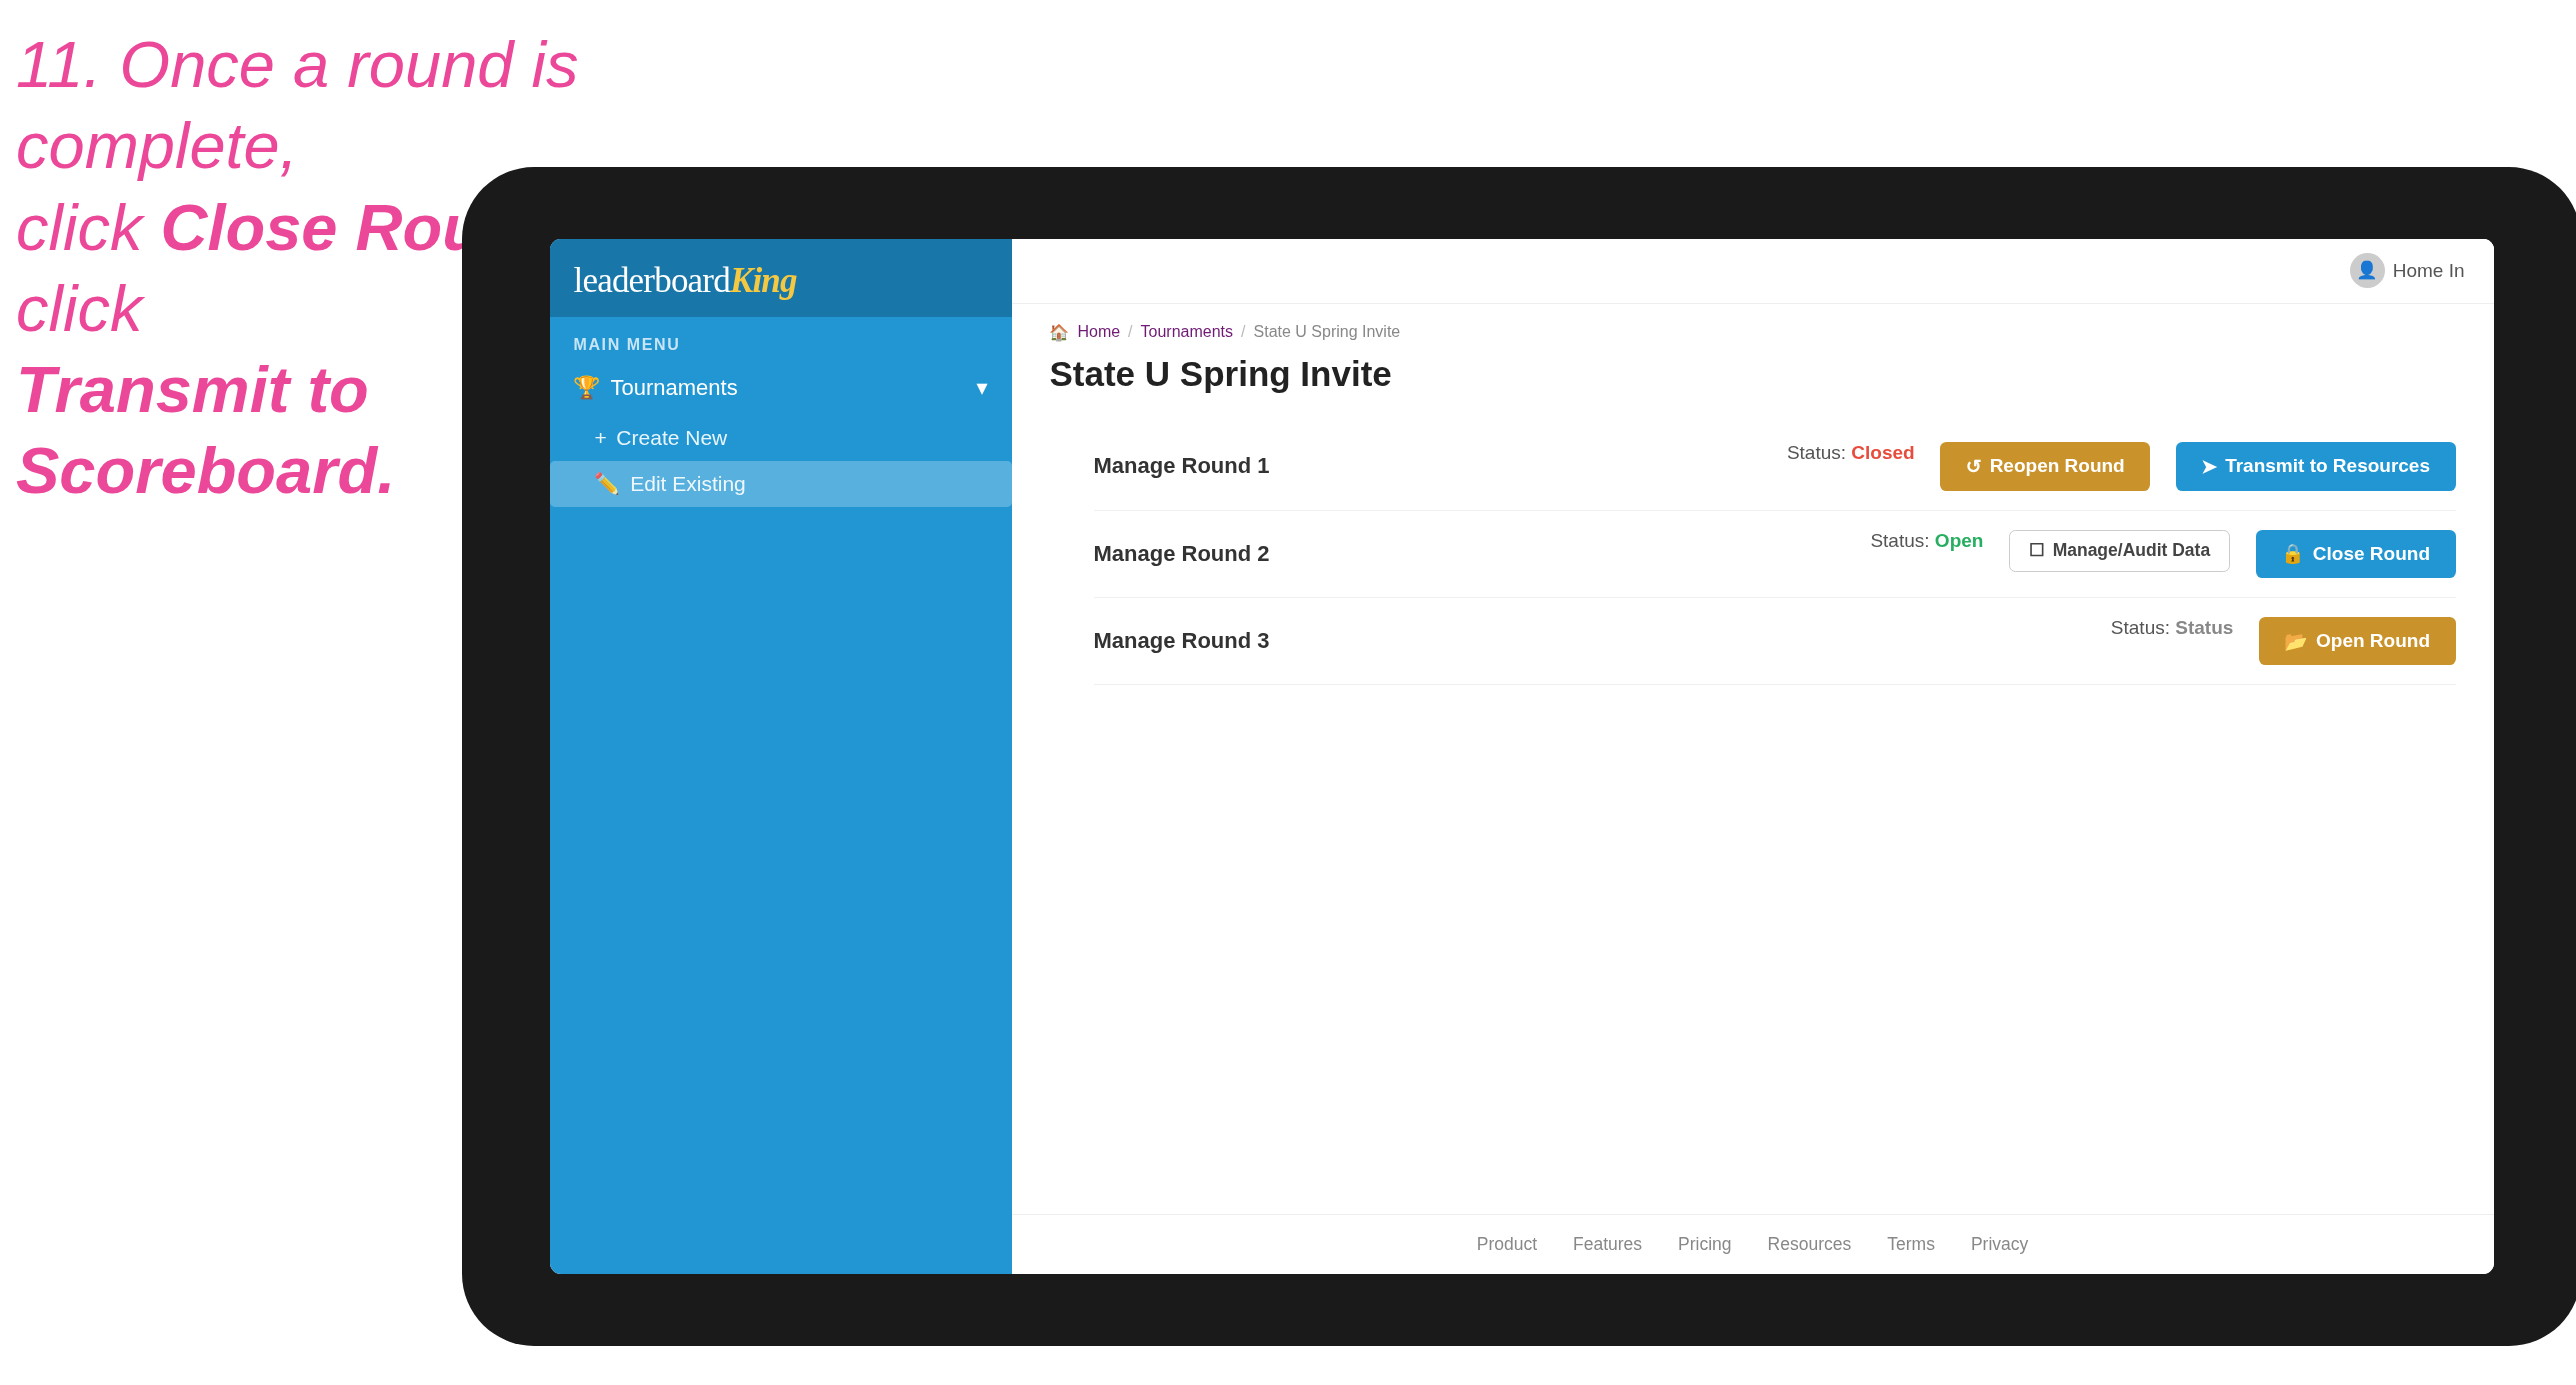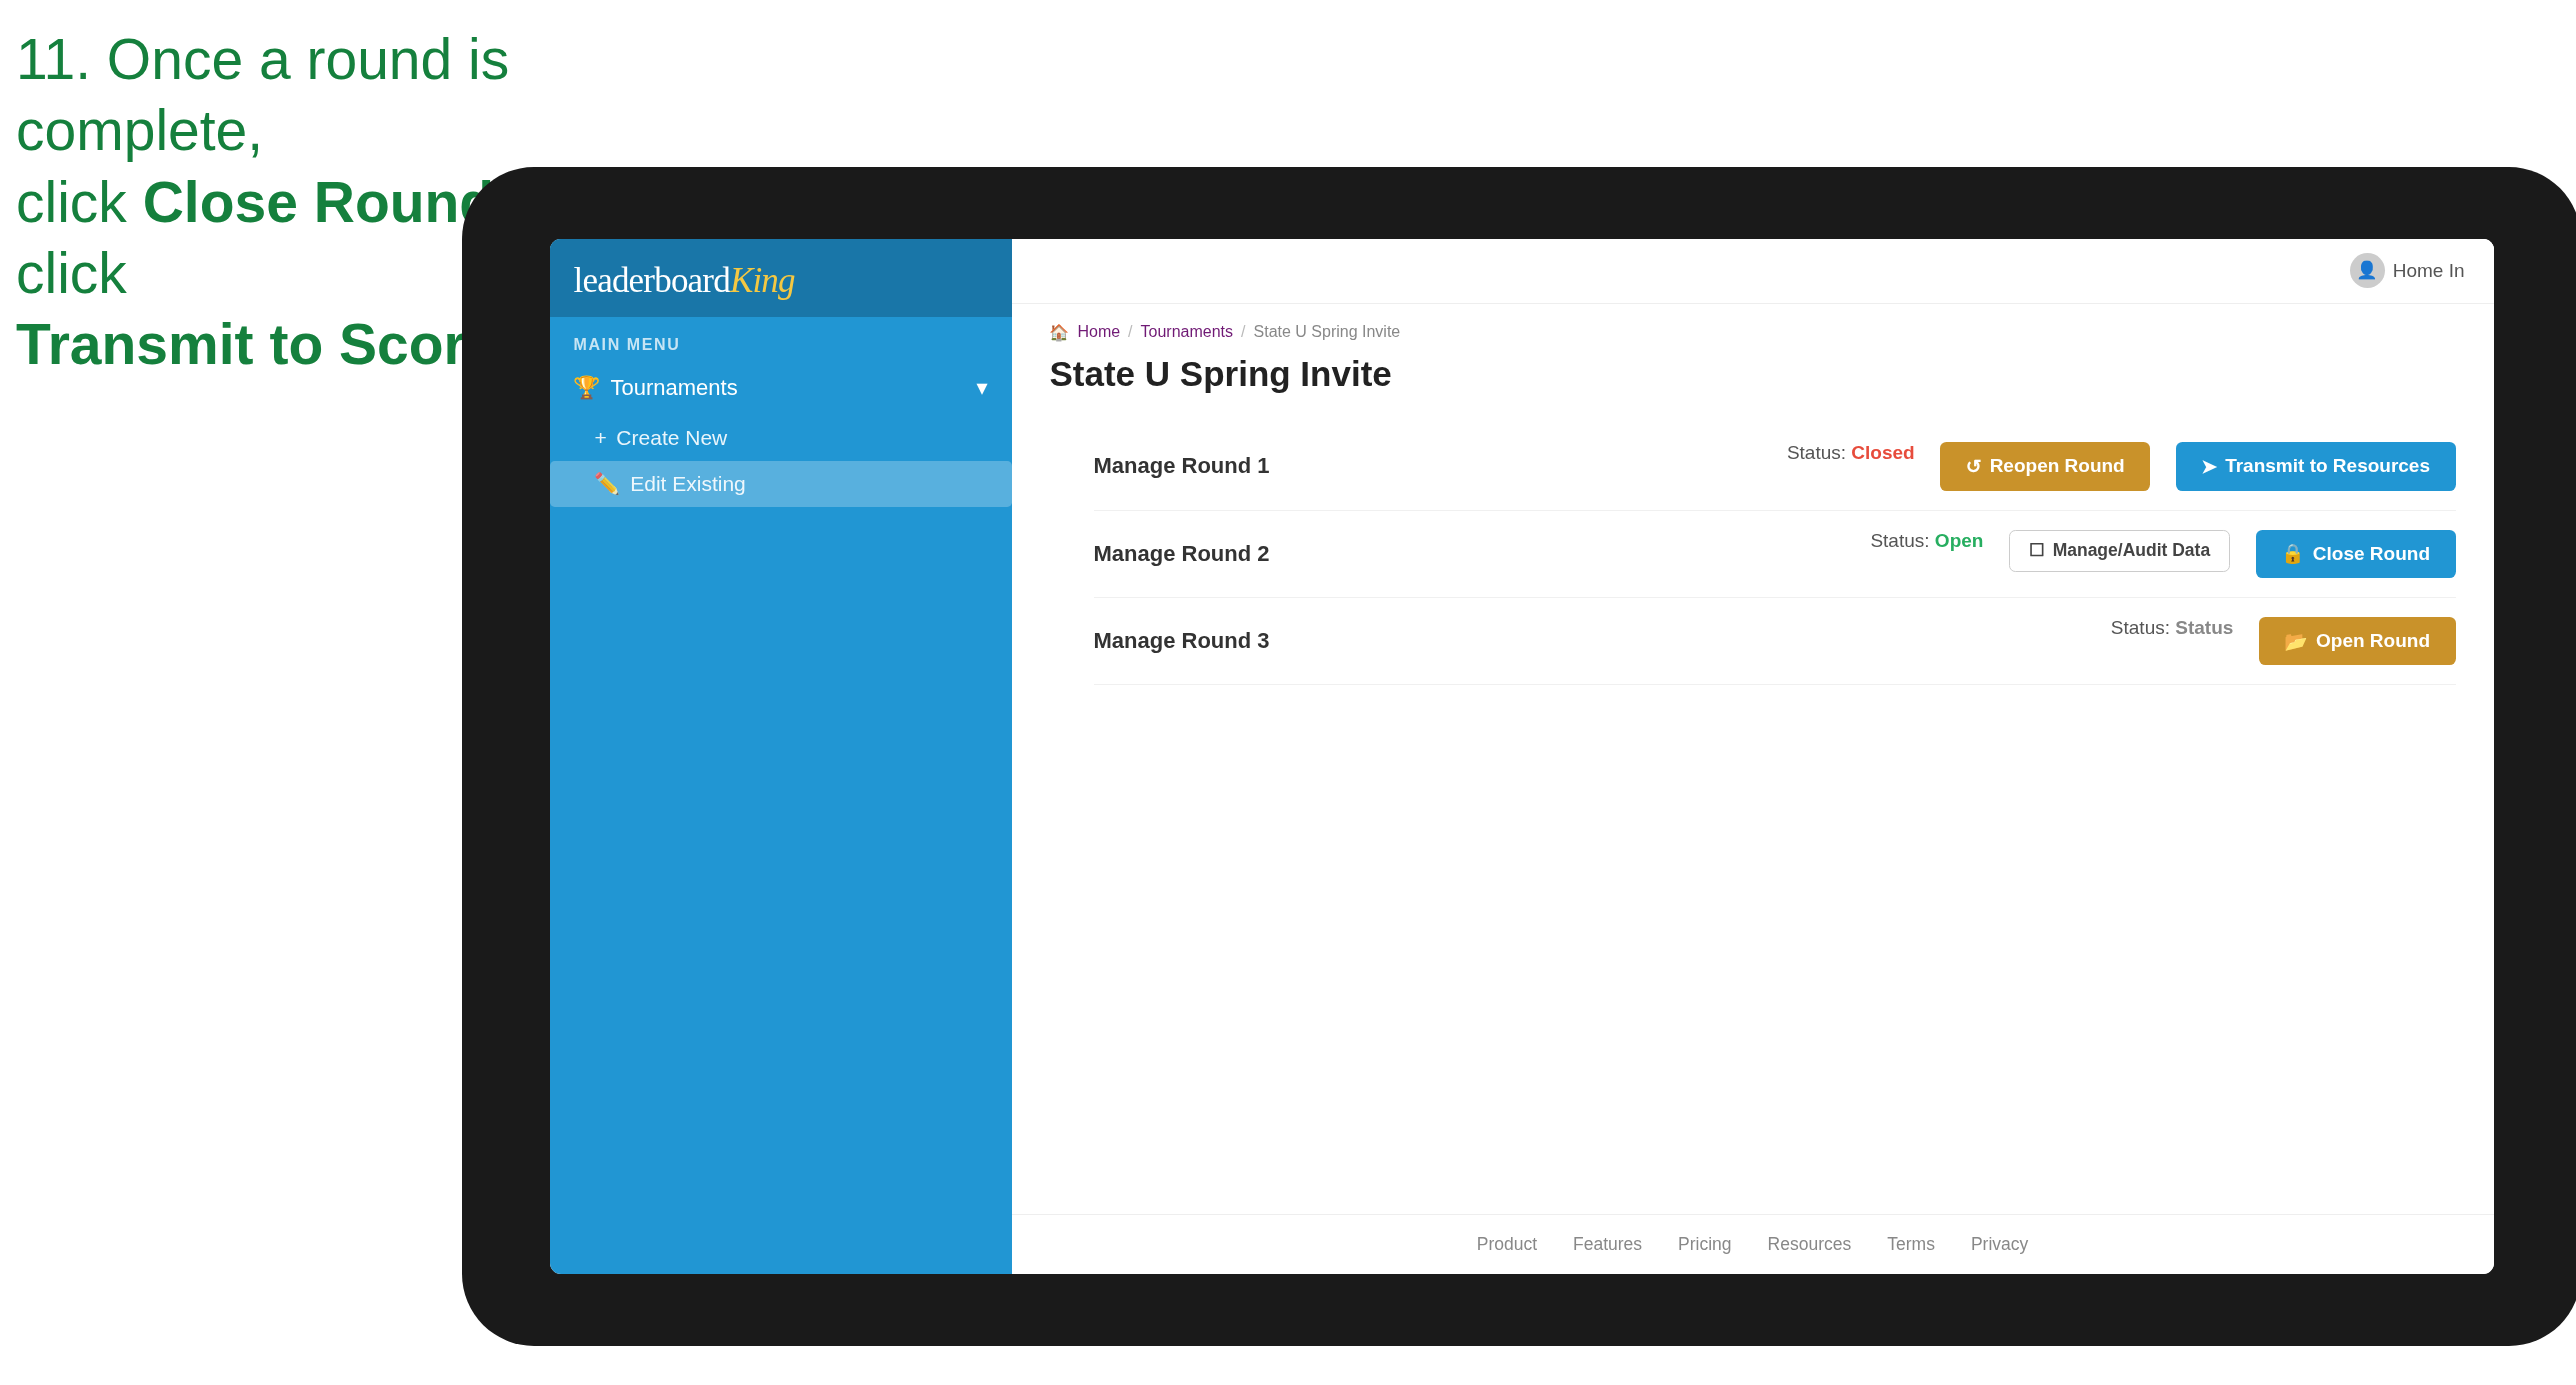--- a/index.html
+++ b/index.html
@@ -10,24 +10,25 @@
       height: 1386px;
       overflow: hidden;
       position: relative;
     }
 
     
     .instruction-text {
       position: absolute;
       top: 24px;
       left: 16px;
-      font-size: 57px;
+      font-size: 65px;
       line-height: 1.25;
-      color: #15803d;
+      color: #ec4899;
       max-width: 717px;
+      font-style: italic;
     }
     .instruction-text strong {
       font-weight: 700;
     }
 
     
     .arrow-overlay {
       position: absolute;
       top: 0;
       left: 0;
@@ -85,21 +86,21 @@
     .logo-text {
       font-size: 35px;
       font-weight: 400;
       color: #fff;
       font-family: Georgia, serif;
       letter-spacing: -0.8px;
     }
     .logo-text .king {
       font-style: italic;
       color: #f5c842;
-      font-weight: 400;
+      font-weight: 700;
     }
 
     .sidebar-section-label {
       font-size: 16px;
       color: rgba(255,255,255,0.75);
       text-transform: uppercase;
       letter-spacing: 1.6px;
       padding: 19px 24px 6.4px;
       font-weight: 600;
     }

